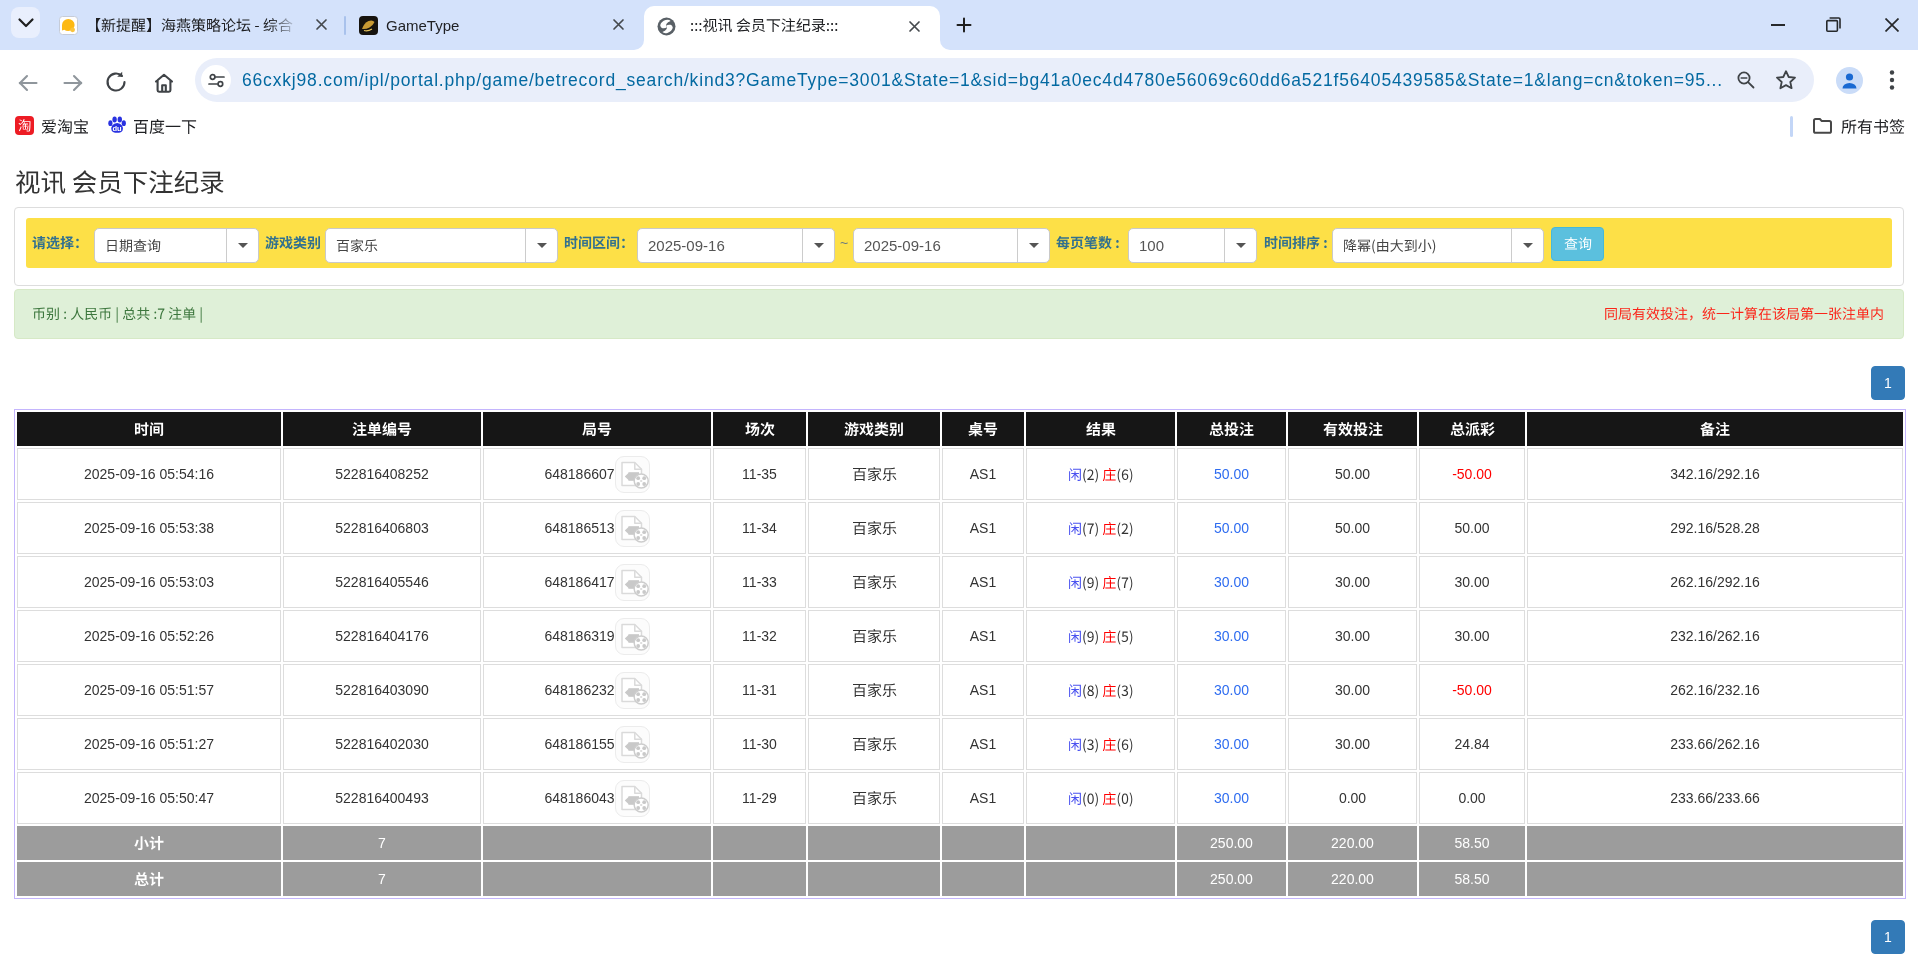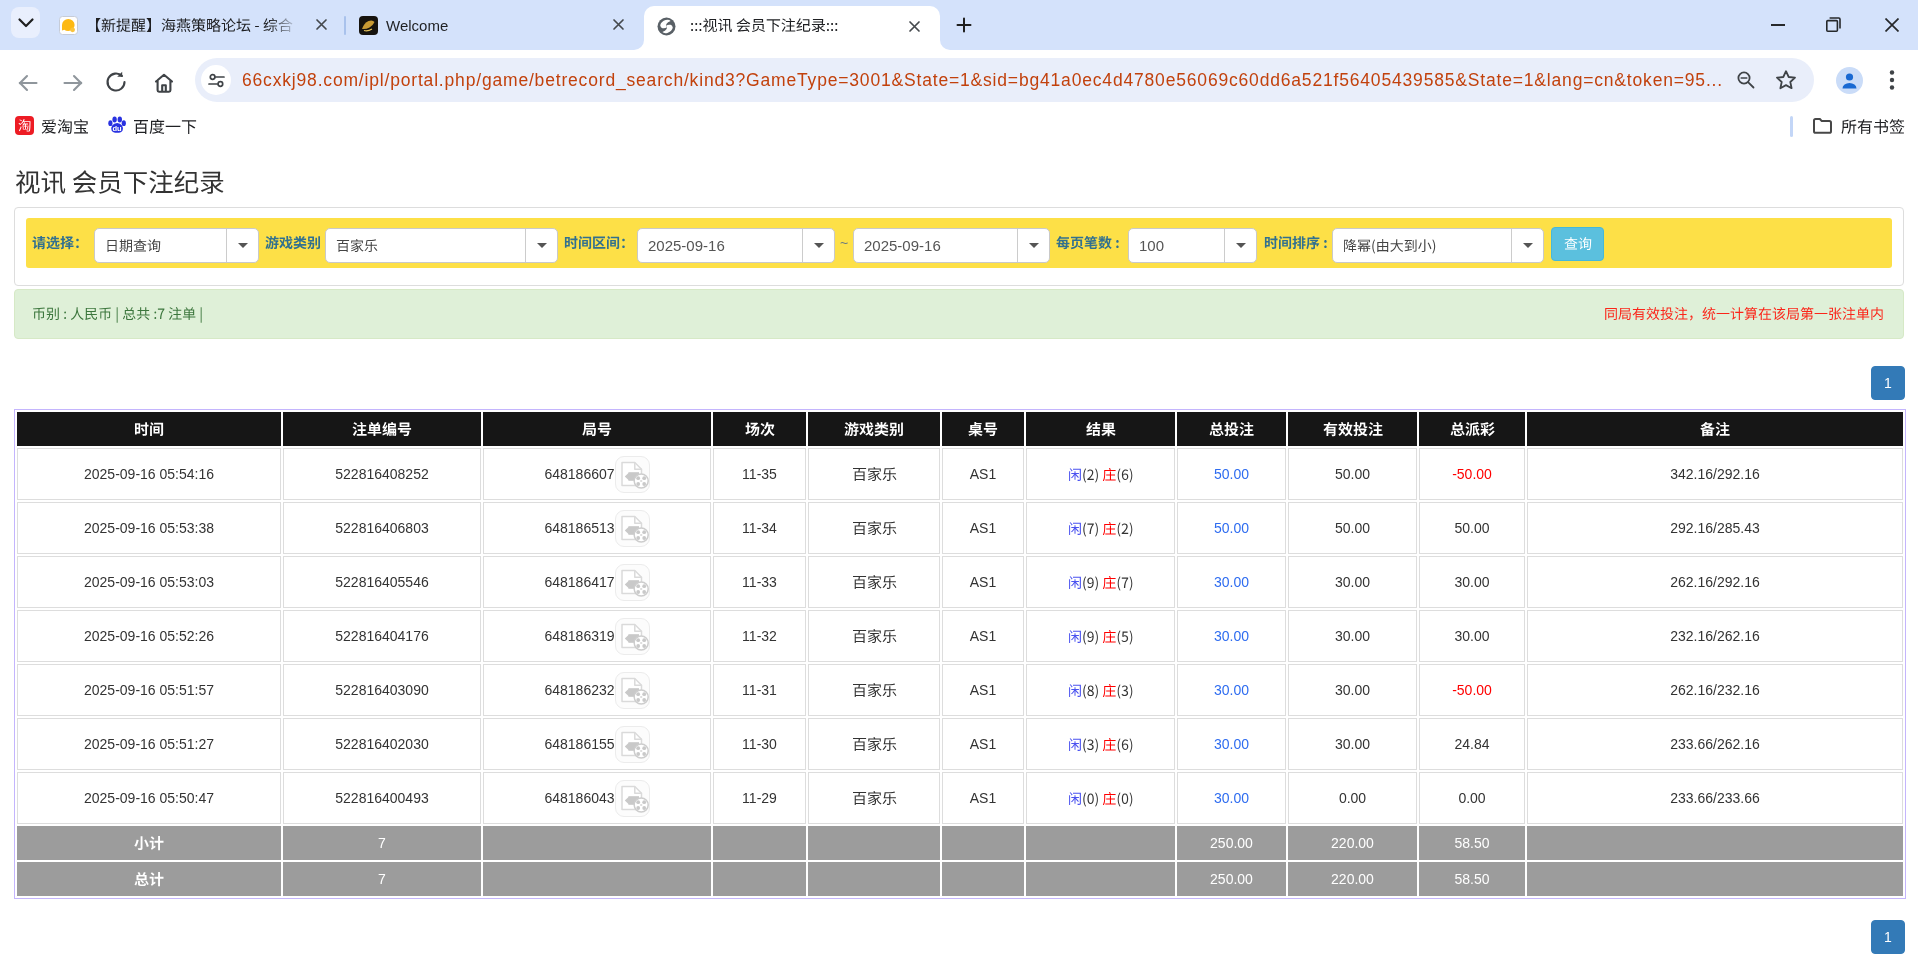--- a/index.html
+++ b/index.html
@@ -17,21 +17,21 @@
  border-radius:10px 10px 0 0}
 .corner{position:absolute;bottom:0;width:10px;height:10px;background:#fff}
 .corner:after{content:'';position:absolute;left:0;top:0;width:10px;height:10px;background:#d4e2fb}
 #cl{left:-10px}#cl:after{border-bottom-right-radius:10px}
 #cr{right:-10px}#cr:after{border-bottom-left-radius:10px}
 #toolbar{position:absolute;left:0;top:50px;width:1918px;height:56px;background:#fff}
 #omni{position:absolute;left:195px;top:8px;width:1619px;height:44px;border-radius:22px;background:#e9eefa}
 #omnicirc{position:absolute;left:6px;top:7px;width:30px;height:30px;border-radius:50%;background:#fff;
  display:flex;align-items:center;justify-content:center}
 #urltext{position:absolute;left:47px;top:0;height:44px;display:flex;align-items:center;
- font-size:17.5px;letter-spacing:0.82px;color:#c2410c;white-space:nowrap}
+ font-size:17.5px;letter-spacing:0.82px;color:#0369a1;white-space:nowrap}
 #bookbar{position:absolute;left:0;top:106px;width:1568px;height:42px;background:#fff}
 #bksep{position:absolute;left:1790px;top:10px;width:3px;height:21px;border-radius:1.5px;background:#c3d6f7}
 
 #filterbox{position:absolute;left:14px;top:207px;width:1890px;height:79px;background:#fff;
  border:1px solid #ddd;border-radius:4px}
 #filterrow{position:absolute;left:11px;top:10px;width:1866px;height:50px;background:#fde047;border-radius:3px}
 .flab{position:absolute;top:0;height:50px;display:flex;align-items:center}
 .sel{position:absolute;top:10px;height:35px;background:#fff;border:1px solid #c9c9c9;border-radius:5px}
 .sel .tx{position:absolute;left:10px;top:0;height:33px;display:flex;align-items:center;font-size:14px;color:#555;white-space:nowrap}
 .sel .ar{position:absolute;right:0;top:0;width:32px;height:33px;border-left:1px solid #ccc;
@@ -86,21 +86,21 @@
     </div>
     <div class="tsep"></div>
     <div class="tab" style="left:359px;width:267px">
       <div class="tabfav">
         <svg width="19" height="19">
           <rect x="0" y="0" width="19" height="19" rx="4" fill="#16130e"></rect>
           <path d="M3 13 q2 -6 6.5 -8 q4 -1.5 6 1 q-1.5 3.5 -5 5.5 q-3.5 2 -7.5 1.5 z" fill="#c89a33"></path>
           <path d="M5 14.5 q4 1 8 -1.5" stroke="#e6c35c" stroke-width="1.2" fill="none"></path>
         </svg>
       </div>
-      <div style="font-size:15px;color:#1f2023">Welcome</div>
+      <div style="font-size:15px;color:#1f2023">GameType</div>
       <div style="position:absolute;right:0;top:17px">
         <svg width="15" height="15">
           <path d="M3 3 L12 12 M12 3 L3 12" stroke="#45494d" stroke-width="1.7" fill="none" stroke-linecap="round"></path>
         </svg>
       </div>
     </div>
     <div id="tabactive">
       <div class="corner" id="cl"></div>
       <div class="corner" id="cr"></div>
       <div style="position:absolute;left:13px;top:11px">
@@ -468,21 +468,21 @@
           <td>AS1</td>
           <td><svg class="" width="66" height="14" style="overflow:visible">
               <path d="M1.1 3.3V13H2.1V3.3ZM1.7 0.8C2.4 1.5 3.3 2.6 3.7 3.4L4.6 2.8C4.1 2.1 3.2 1 2.5 0.3ZM5 0.7V1.7H11.8V11.5C11.8 11.7 11.8 11.8 11.5 11.8C11.2 11.8 10.3 11.9 9.3 11.8C9.5 12.1 9.6 12.6 9.7 12.9C10.9 12.9 11.8 12.9 12.2 12.7C12.7 12.5 12.9 12.2 12.9 11.5V0.7ZM6.5 3.2V5.1H3.3V6H6.1C5.3 7.5 4.2 8.8 3 9.6C3.2 9.7 3.5 10.1 3.6 10.3C4.7 9.6 5.8 8.3 6.5 6.9V11.8H7.5V6.9C8.5 8 9.5 9.1 10.1 10L10.8 9.3C10.2 8.4 9 7.1 7.9 6H10.9V5.1H7.5V3.2Z" fill="#4a52f0"></path>
               <path d="M17.3 14.6 18.1 14.3C16.9 12.3 16.4 9.9 16.4 7.5C16.4 5.2 16.9 2.8 18.1 0.8L17.3 0.4C16.1 2.5 15.3 4.8 15.3 7.5C15.3 10.3 16.1 12.6 17.3 14.6Z M21.5 11.9H22.8C23 7.9 23.4 5.5 25.8 2.4V1.6H19.4V2.7H24.4C22.4 5.5 21.7 8 21.5 11.9Z M27.9 14.6C29.2 12.6 29.9 10.3 29.9 7.5C29.9 4.8 29.2 2.5 27.9 0.4L27.1 0.8C28.3 2.8 28.9 5.2 28.9 7.5C28.9 9.9 28.3 12.3 27.1 14.3Z" fill="#333"></path>
               <path d="M41.9 3.5V6.4H38.2V7.4H41.9V11.6H37.3V12.6H47.7V11.6H43V7.4H47V6.4H43V3.5ZM40.9 0.3C41.3 0.9 41.6 1.6 41.7 2H36.2V5.7C36.2 7.7 36.1 10.6 34.9 12.7C35.2 12.7 35.7 13 35.9 13.1C37 11 37.2 7.9 37.2 5.7V3H47.6V2H42L42.8 1.8C42.7 1.3 42.3 0.6 42 0Z" fill="#f00"></path>
               <path d="M51.7 14.6 52.5 14.3C51.3 12.3 50.7 9.9 50.7 7.5C50.7 5.2 51.3 2.8 52.5 0.8L51.7 0.4C50.4 2.5 49.7 4.8 49.7 7.5C49.7 10.3 50.4 12.6 51.7 14.6Z M53.7 11.9H60.2V10.8H57.3C56.8 10.8 56.2 10.8 55.6 10.9C58.1 8.6 59.7 6.5 59.7 4.5C59.7 2.6 58.5 1.5 56.7 1.5C55.4 1.5 54.5 2 53.7 3L54.4 3.7C55 3 55.7 2.5 56.5 2.5C57.8 2.5 58.4 3.3 58.4 4.5C58.4 6.3 56.9 8.3 53.7 11.1Z M62.3 14.6C63.5 12.6 64.3 10.3 64.3 7.5C64.3 4.8 63.5 2.5 62.3 0.4L61.5 0.8C62.7 2.8 63.3 5.2 63.3 7.5C63.3 9.9 62.7 12.3 61.5 14.3Z" fill="#333"></path>
             </svg></td>
           <td class="blue">50.00</td>
           <td>50.00</td>
           <td>50.00</td>
-          <td>292.16/285.43</td>
+          <td>292.16/528.28</td>
         </tr>
         <tr>
           <td>2025-09-16 05:53:03</td>
           <td>522816405546</td>
           <td>
             <div class="ghao">
               <span>648186417</span>
               <span class="vbtn">
                 <svg width="30" height="28" style="overflow:visible">
                   <path d="M5 2.5 H17.8 L24.5 9.2 V25.5 H5 Z" stroke="#dadada" stroke-width="1.5" fill="#fff" stroke-linejoin="round"></path>

